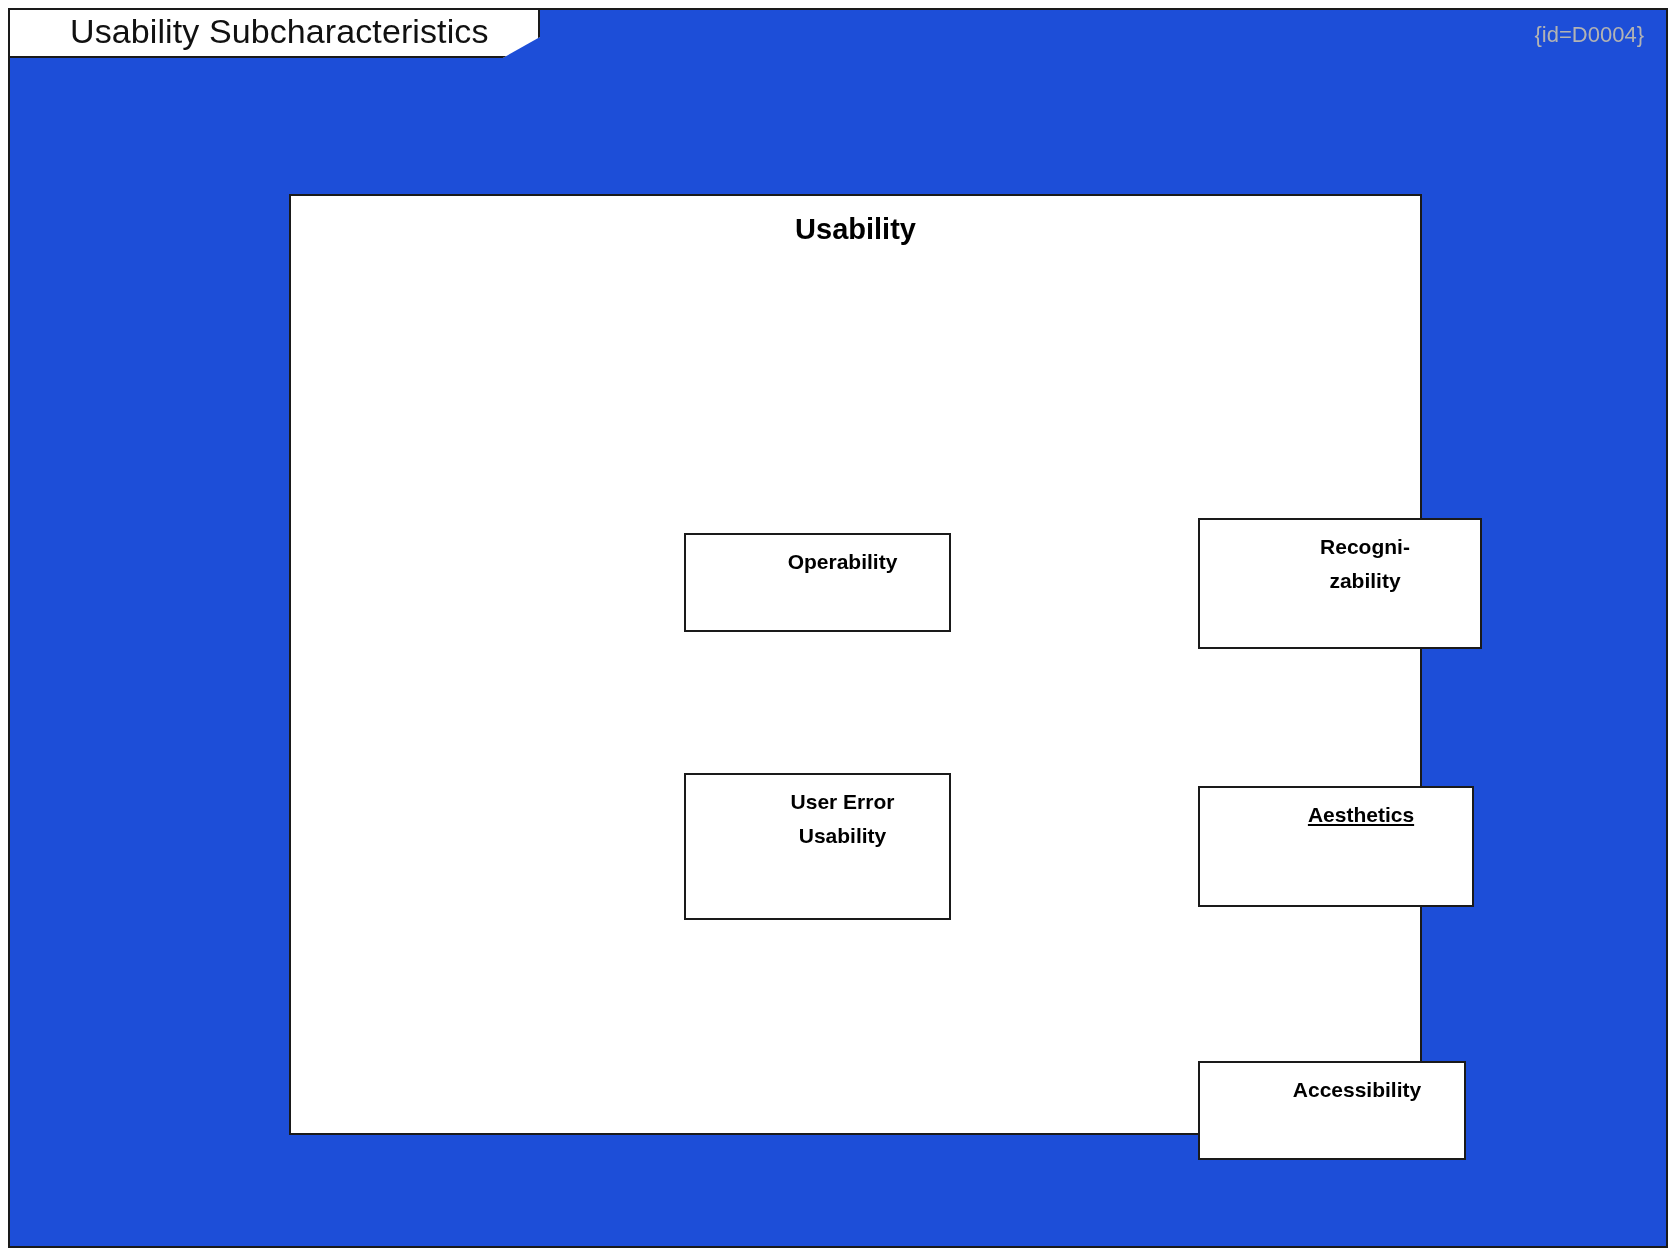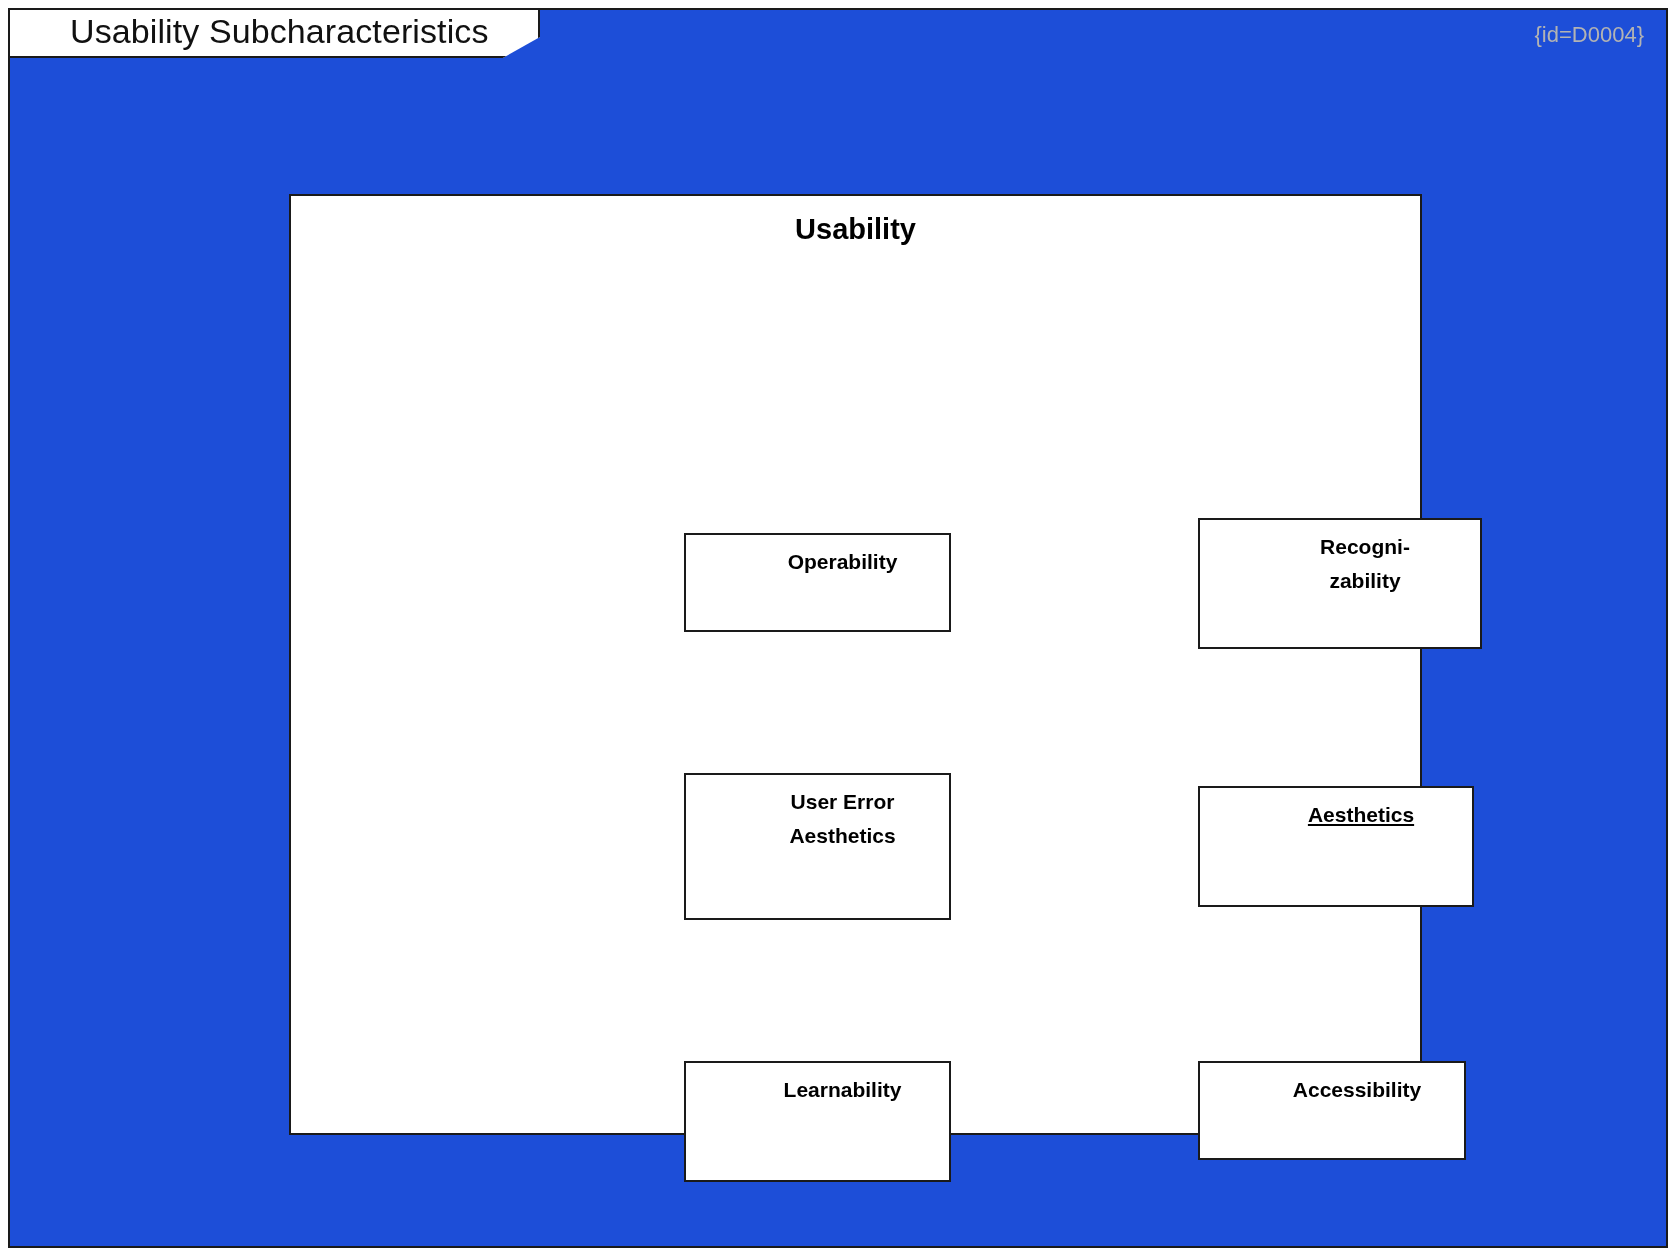--- a/index.html
+++ b/index.html
@@ -136,30 +136,27 @@
         <span class="sub-box-label">Operability</span>
       </div>
 
       <div class="sub-box box-recognizability">
         <span class="sub-box-label">Recogni-
 zability</span>
       </div>
 
       <div class="sub-box box-user-error">
         <span class="sub-box-label">User Error
-Aesthetics</span>
+Usability</span>
       </div>
 
       <div class="sub-box box-aesthetics">
         <span class="sub-box-label">Aesthetics</span>
       </div>
 
-      <div class="sub-box box-learnability">
-        <span class="sub-box-label">Learnability</span>
-      </div>
 
       <div class="sub-box box-accessibility">
         <span class="sub-box-label">Accessibility</span>
       </div>
 
     </div>
   </div>
 
   <div class="frame-tab"></div>
   <span class="frame-tab-label">Usability Subcharacteristics</span>

